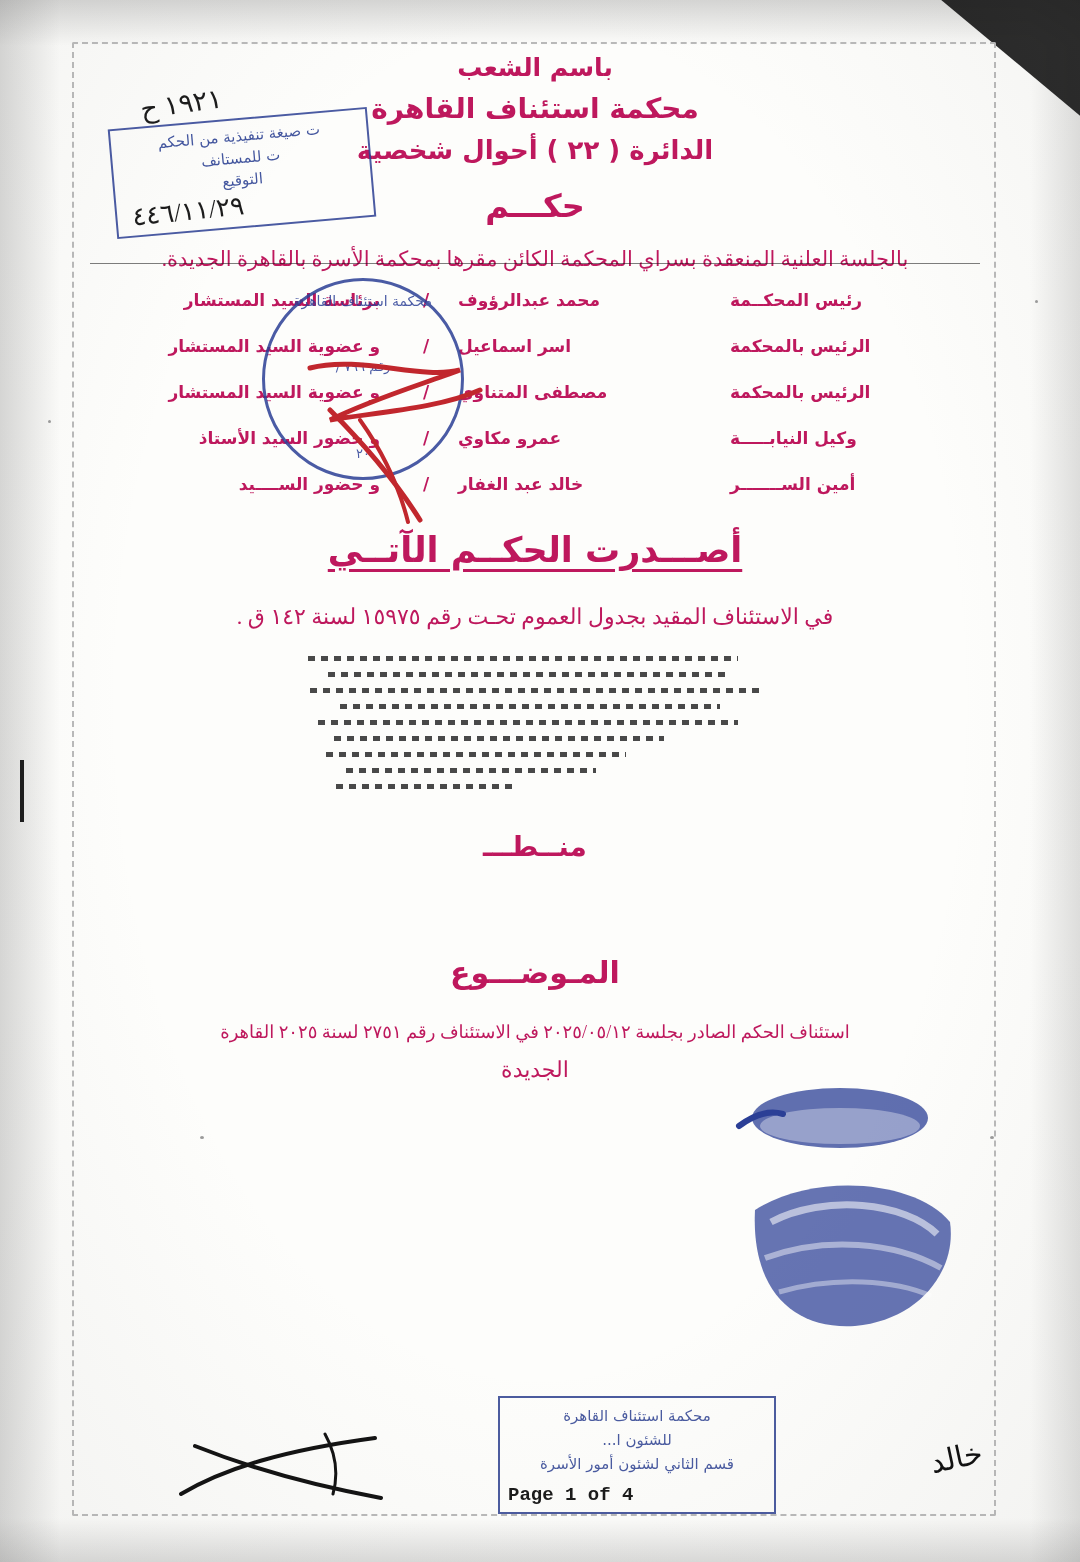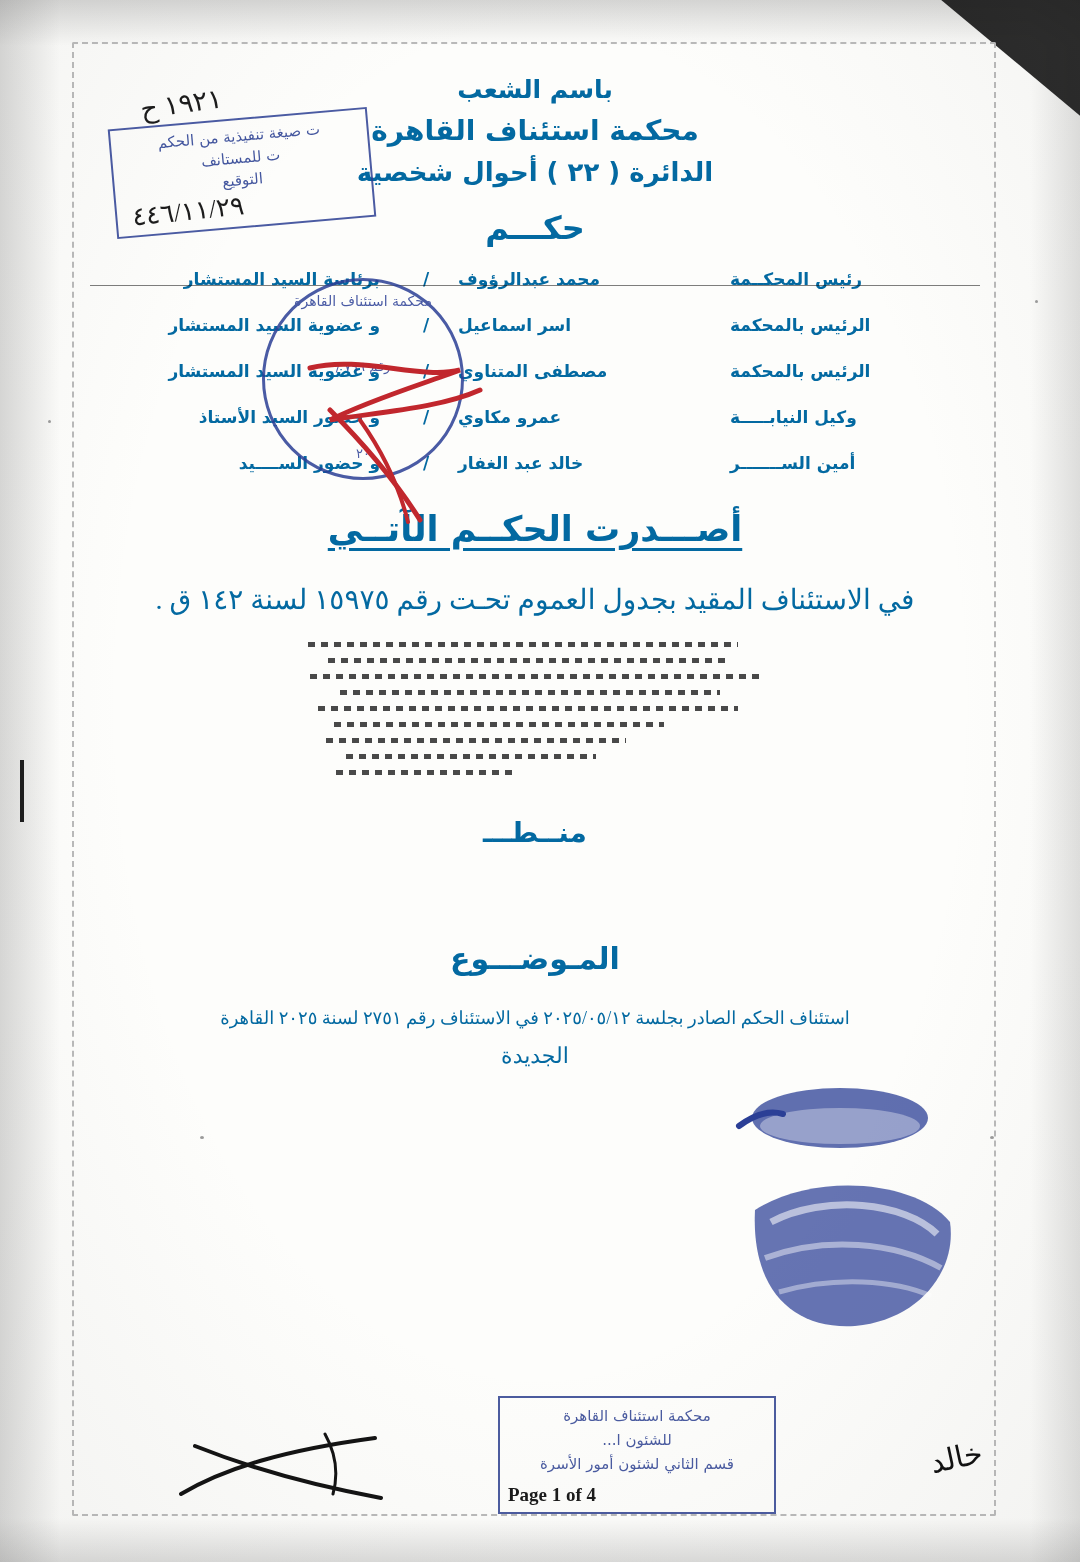--- a/index.html
+++ b/index.html
@@ -72,23 +72,23 @@
     width: 920px;
     height: 1470px;
     border: 2px dashed #b9b9b9;
     border-radius: 2px;
   }
 
   
   #doc-body {
     position: absolute;
     left: 90px;
-    top: 67px;
+    top: 45px;
     width: 890px;
-    color: #0369a1;
+    color: #be185d;
     text-align: center;
   }
 
   .hdr-line {
     font-family: "DejaVu Sans", "Liberation Sans", sans-serif;
     font-weight: bold;
     letter-spacing: .5px;
   }
   .hdr-1 { font-size: 25px; margin-top: 8px; }
   .hdr-2 { font-size: 28px; margin-top: 10px; }
@@ -133,21 +133,21 @@
     font-weight: bold;
     letter-spacing: 3px;
   }
   .verdict-issued {
     font-size: 35px;
     margin-top: 36px;
     text-decoration: underline;
     text-underline-offset: 7px;
   }
   .case-line {
-    font-size: 28px;
+    font-size: 22px;
     margin-top: 34px;
     font-family: "Liberation Serif", serif;
   }
   .section-head {
     font-size: 30px;
     margin-top: 34px;
     text-decoration: underline;
     text-underline-offset: 7px;
   }
   .redacted-block {
@@ -286,21 +286,21 @@
     position: absolute;
     left: 175px;
     top: 1432px;
     width: 220px;
     height: 80px;
   }
   .page-number {
     position: absolute;
     left: 508px;
     top: 1484px;
-    font-family: Liberation Serif, serif;
+    font-family: Liberation Mono, monospace;
     font-size: 19px;
     font-weight: bold;
     color: #1b1b1b;
     direction: ltr;
   }
   .margin-tick {
     position: absolute;
     left: 20px;
     top: 760px;
     width: 4px;
@@ -330,20 +330,21 @@
   <div class="speck" style="left:990px;top:1136px;width:4px;height:3px;"></div>
 
   <div id="doc-body">
 
     <div class="hdr-line hdr-1">باسم الشعب</div>
     <div class="hdr-line hdr-2">محكمة استئناف القاهرة</div>
     <div class="hdr-line hdr-3">الدائرة ( ٢٢ ) أحوال شخصية</div>
     <div class="hdr-line hdr-4">حكـــم</div>
 
     <div class="session-line">
+      <span>بالجلسة العلنية المنعقدة بسراي المحكمة الكائن مقرها بمحكمة الأسرة بالقاهرة الجديدة.</span>
       <span class="strike"></span>
     </div>
 
     <div class="panel">
       <div class="panel-row">
         <div class="p-title">رئيس المحكــمة</div>
         <div class="p-name">محمد عبدالرؤوف</div>
         <div class="p-slash">/</div>
         <div class="p-role">برئاسة السيد المستشار</div>
       </div>

